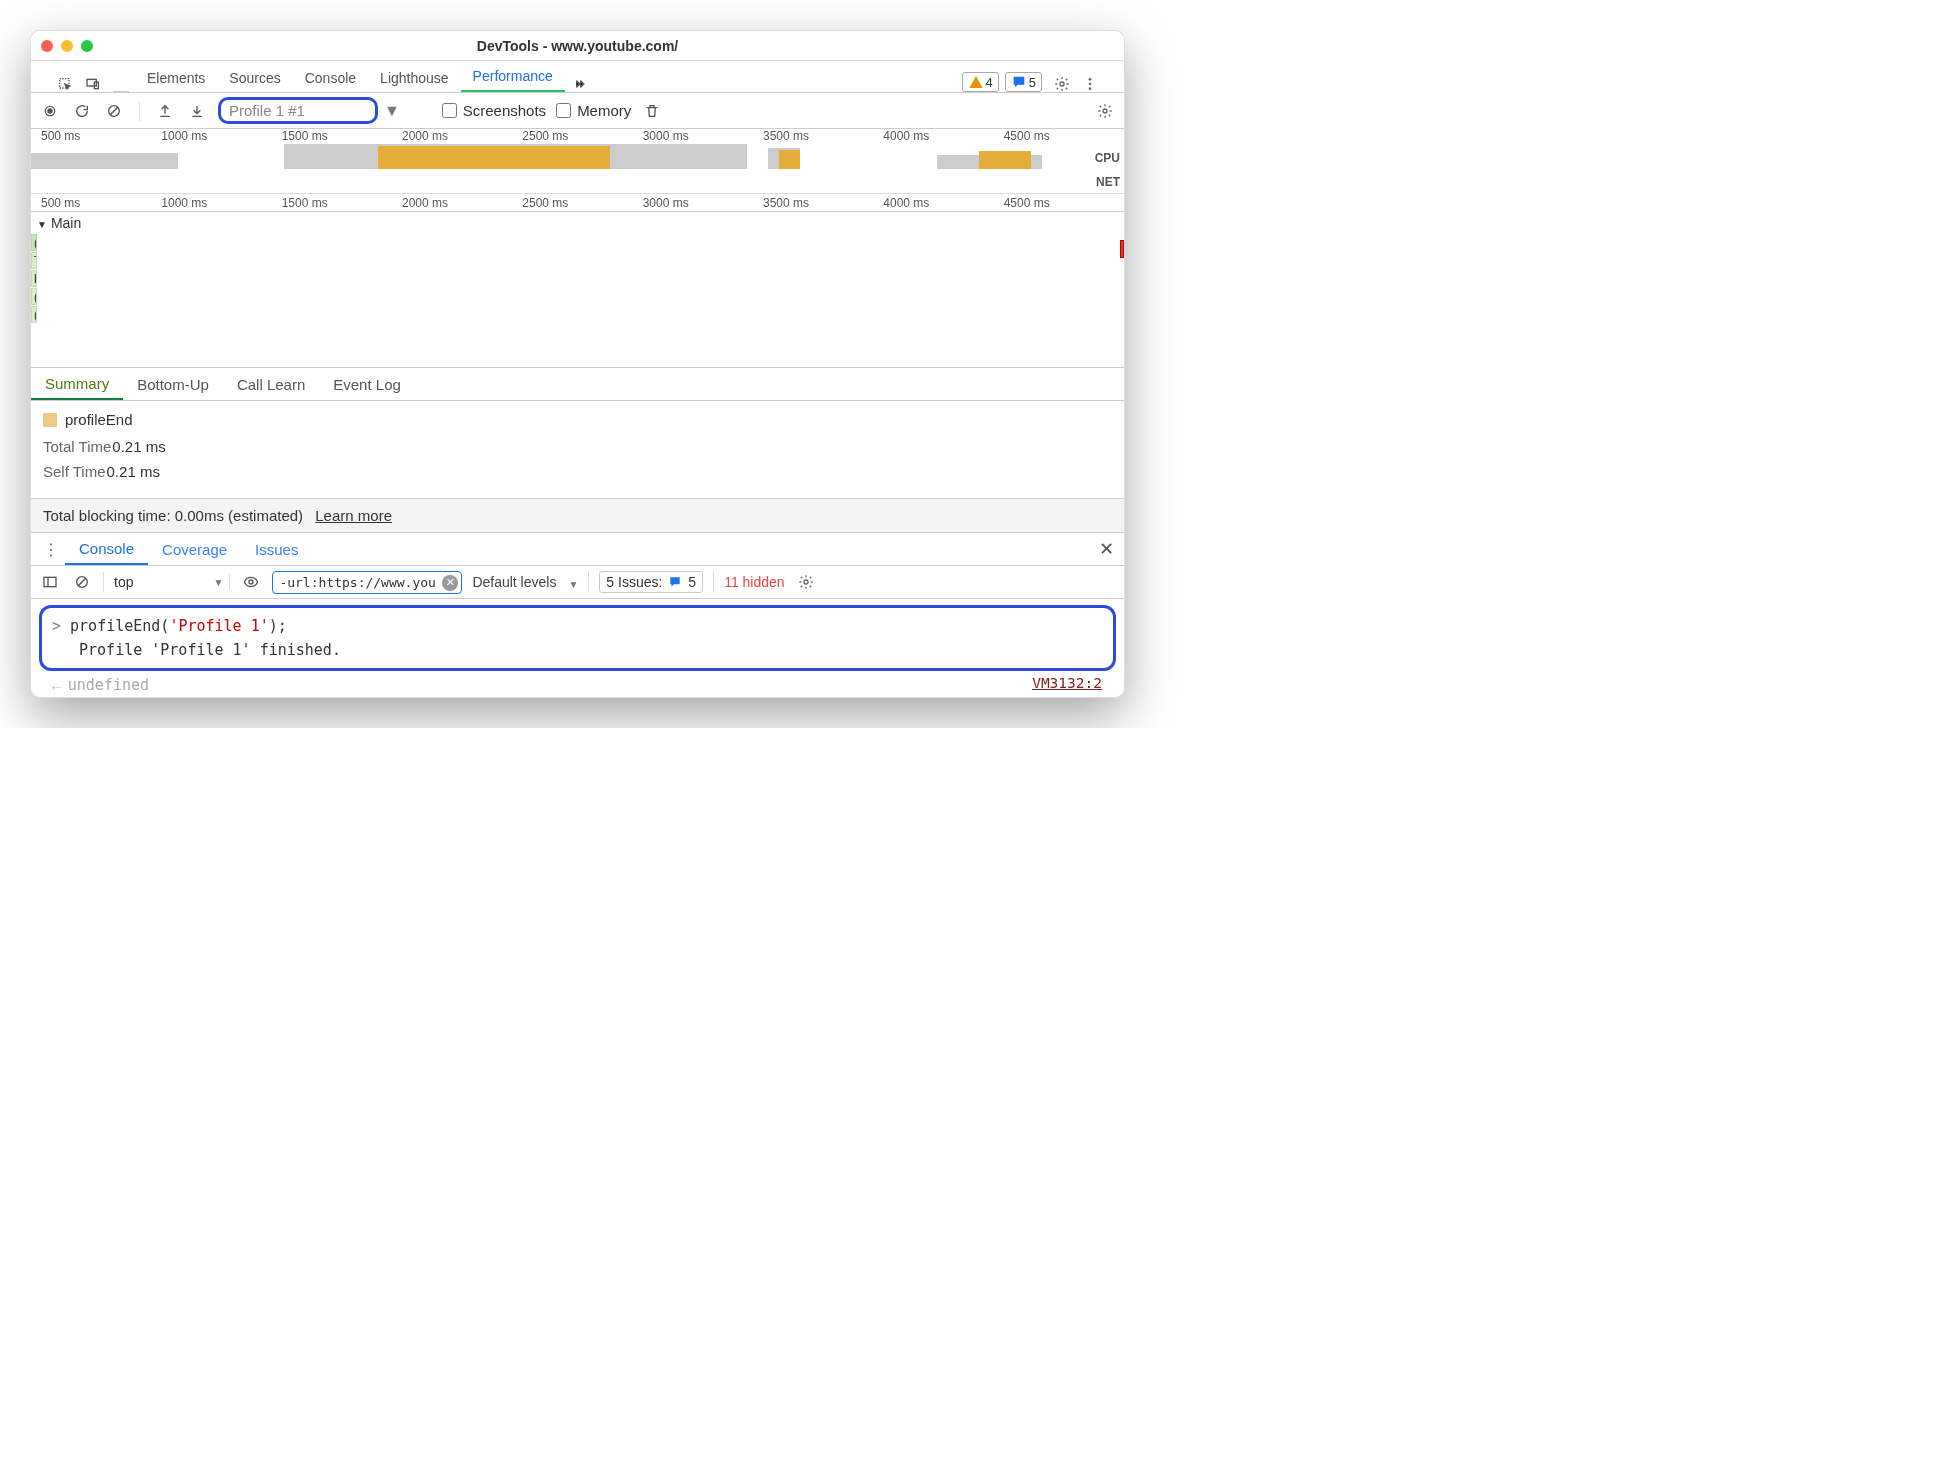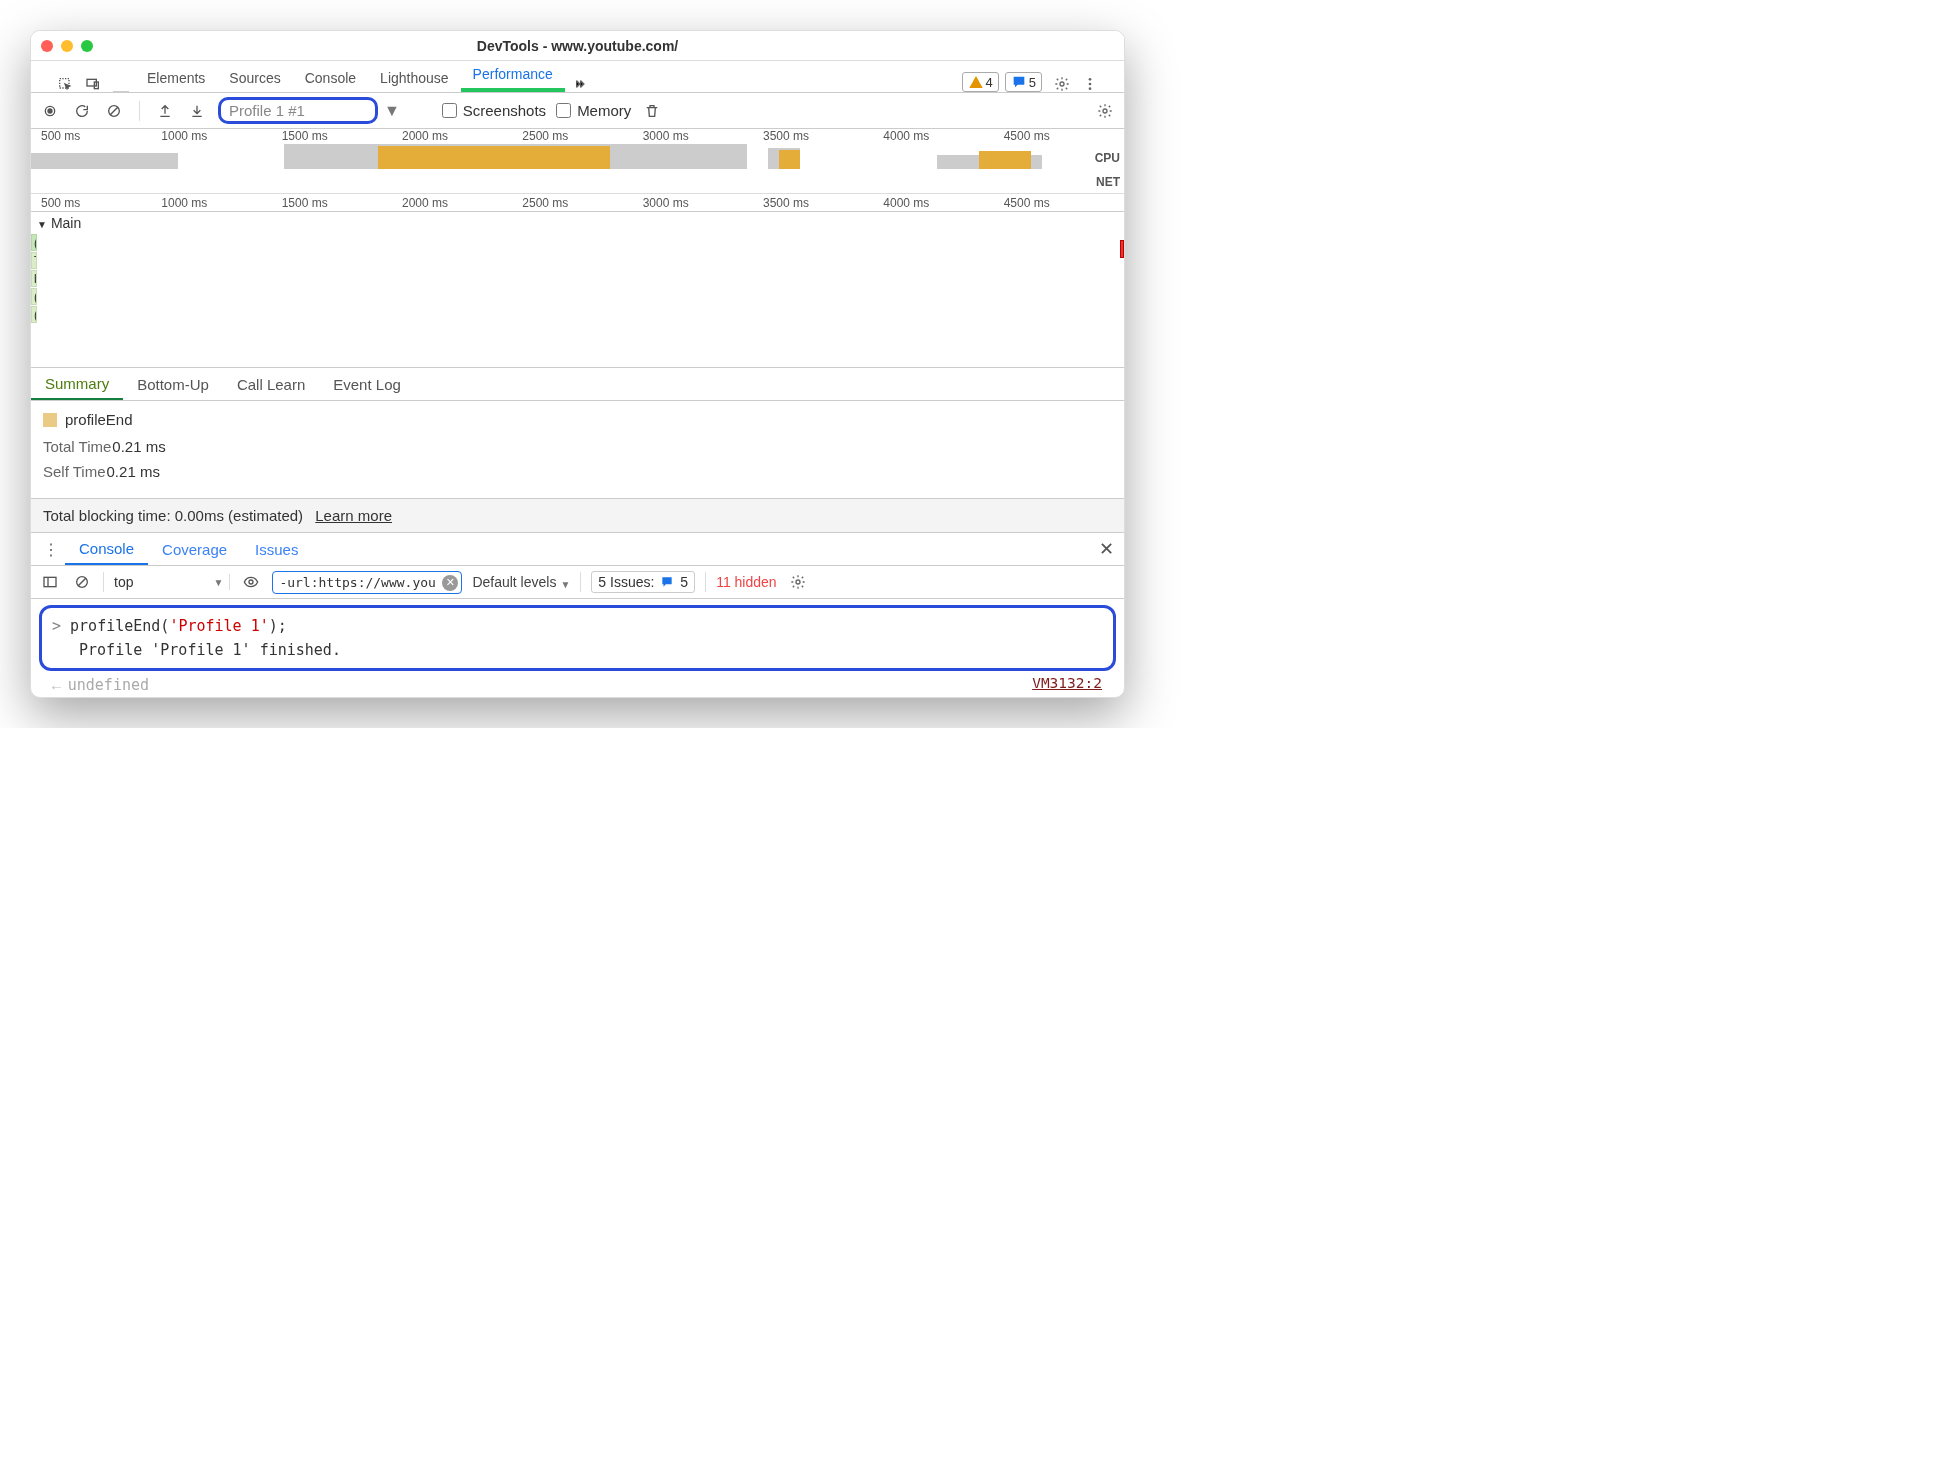--- a/index.html
+++ b/index.html
@@ -7,21 +7,21 @@
   .window { width: 1095px; margin: 30px; background: #fff; border-radius: 10px; box-shadow: 0 18px 50px rgba(0,0,0,0.35); overflow: hidden; border: 1px solid #ddd;}
   .titlebar { height: 30px; display: flex; align-items: center; padding: 0 10px; border-bottom: 1px solid #ddd; background: #fff; position: relative;}
   .traffic { display: flex; gap: 8px; }
   .traffic span { width: 12px; height: 12px; border-radius: 50%; display: inline-block;}
   .tred { background: #ff5f57;} .tyel { background: #ffbd2e;} .tgrn { background:#28c940;}
   .title-text { position:absolute; left:0; right:0; text-align:center; font-size:14px; font-weight:600; color:#333;}
   
   .tabrow { display:flex; align-items:flex-end; border-bottom:1px solid #ccc; padding: 0 20px; height:32px; font-size:14px;}
   .tabrow .ico { width:28px; display:flex; align-items:center; justify-content:center; color:#555;}
   .tab { padding: 6px 12px; color:#555; cursor:pointer;}
-  .tab.active { color:#1a73e8; border-bottom: 4px solid #22c55e;}
+  .tab.active { color:#1a73e8; border-bottom: 2px solid #22c55e;}
   .spacer { flex:1;}
   .badge { display:inline-flex; align-items:center; gap:2px; padding:1px 5px; border:1px solid #aaa; border-radius:3px; font-size:13px; margin-right:6px;}
   .badge-warn svg { color:#e39400;}
   .badge-msg svg { color:#1a73e8;}
   
   .toolbar { display:flex; align-items:center; gap:10px; border-bottom:1px solid #ccc; padding: 4px 8px; height:36px;}
   .toolbar .sep { width:1px; height:20px; background:#ddd; margin: 0 4px;}
   .ibtn { width:22px; height:22px; display:flex; align-items:center; justify-content:center; color:#555; cursor:pointer;}
   .profile-select { color:#888; padding: 2px 70px 2px 8px; border: 3px solid #2b4cdb; border-radius:10px; font-size:15px; position:relative;}
   .dd-arrow { color:#777; margin-left:-4px;}
@@ -65,21 +65,21 @@
   .drawer-tabs .dot3 { margin:0 6px; color:#666;}
   .dtab { padding: 6px 14px; font-size:15px; color:#3b82f6; cursor:pointer;}
   .dtab.active { color:#1a73e8; border-bottom:2px solid #1a73e8;}
   .close { color:#555; font-size:18px; cursor:pointer; padding:4px;}
   
   .console-filter { display:flex; align-items:center; gap:10px; border-bottom:1px solid #ccc; padding: 4px 8px; height:33px; font-size:14px;}
   .top-sel { display:flex; align-items:center; gap:80px; border-right:1px solid #ddd; padding-right:6px;}
   .filter-input { border:1px solid #1a73e8; border-radius:4px; padding:3px 22px 3px 6px; font-family:Menlo,monospace; font-size:13px; width:190px; position:relative; color:#333;}
   .filter-wrap { position:relative;}
   .clearbtn { position:absolute; right:4px; top:4px; width:16px; height:16px; border-radius:50%; background:#999; color:#fff; font-size:11px; display:flex; align-items:center; justify-content:center;}
-  .levels { display:flex; align-items:flex-end; gap:4px; color:#444;}
+  .levels { display:flex; align-items:flex-end; gap:12px; color:#444;}
   .issues-btn { border:1px solid #ccc; border-radius:3px; padding:2px 6px; display:flex; align-items:center; gap:6px;}
   .hidden-txt { color:#ef4444;}
   
   .console-out { font-family:Menlo,Consolas,monospace; font-size:15px; line-height:1.6; position:relative;}
   .highlight-box { border:3px solid #2b4cdb; border-radius:12px; padding: 6px 10px; margin:6px 8px 2px 8px;}
   .prompt-line::before { content:"> "; color:#888;}
   .str { color:#c00;}
   .undef-line { color:#aaa; padding-left:18px; margin-top:2px;}
   .undef-line::before { content:"← "; color:#bbb; font-family:-apple-system;}
   .vm-link { position:absolute; right:22px; bottom: 2px; color:#7f1d1d; text-decoration:underline; font-size:14.5px;}

